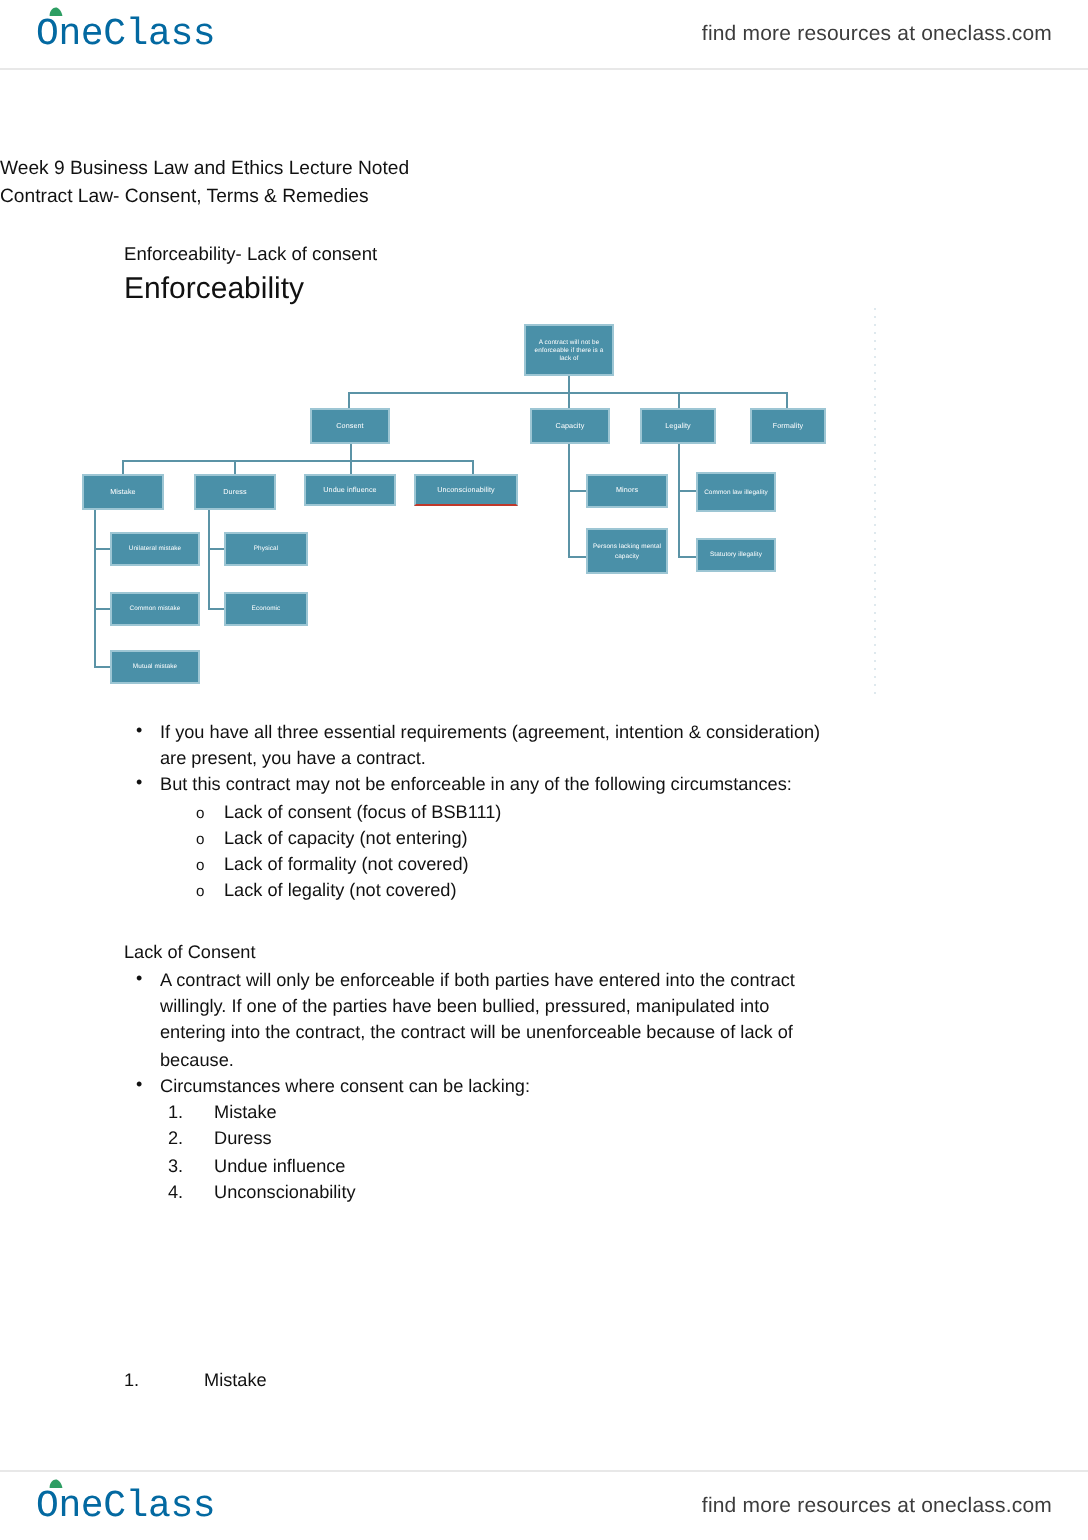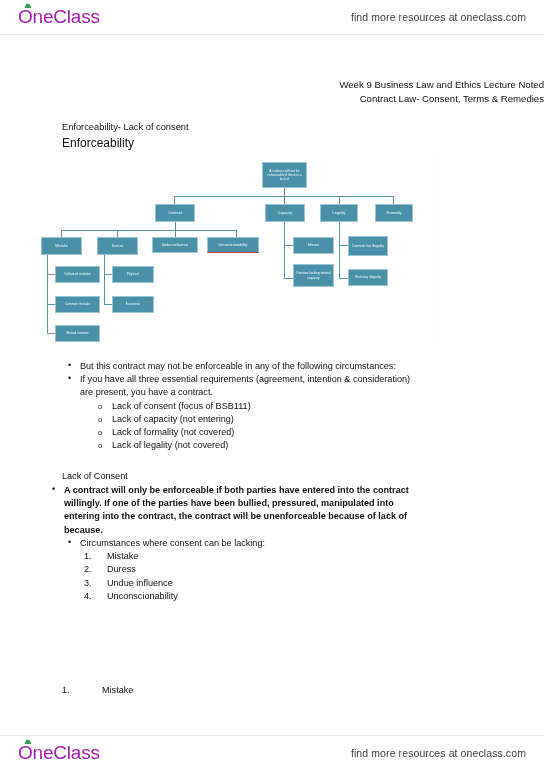--- a/index.html
+++ b/index.html
@@ -30,24 +30,24 @@
   }
   .brand-bar.top { top: 0; }
   .brand-bar.bottom { top: 736px; }
 
   .logo {
     display: flex;
     align-items: baseline;
     position: relative;
   }
   .logo-text {
-    font-family: Liberation Sans, sans-serif;
+    font-family: Liberation Mono, monospace;
     font-size: 19px;
     letter-spacing: -0.2px;
-    color: #a21caf;
+    color: #0369a1;
     font-weight: 400;
   }
   .logo-leaf {
     position: absolute;
     left: 6px;
     top: -3px;
     width: 8px;
     height: 6px;
   }
   .promo-text {
@@ -68,38 +68,38 @@
   
   .doc {
     position: absolute;
     left: 0;
     top: 34px;
     width: 544px;
     height: 701px;
   }
 
   .title-block {
-    text-align: right;
+    text-align: left;
     margin-top: 44px;
     font-size: 9.6px;
     line-height: 14px;
     color: #111;
   }
 
   .heading-bold {
     position: absolute;
     left: 62px;
     font-size: 9.3px;
     font-weight: normal;
     color: #111;
   }
   .heading-plain {
     position: absolute;
     left: 62px;
-    font-size: 12px;
+    font-size: 15px;
     color: #111;
   }
 
   
   .chart {
     position: absolute;
     left: 0;
     top: 118px;
     width: 544px;
     height: 200px;
@@ -281,36 +281,36 @@
     <div class="connector h" style="left:104px; top:122px; width:8px;"></div>
     <div class="connector h" style="left:104px; top:152px; width:8px;"></div>
 
     <div class="node tiny" style="left:112px; top:114px; width:42px; height:17px;">Physical</div>
     <div class="node tiny" style="left:112px; top:144px; width:42px; height:17px;">Economic</div>
   </div>
 
   <div class="body-block" style="left:62px; top:326px; width:420px;">
     <ul class="bullets">
       <li class="bullet-row">
-        <span>But this contract may not be enforceable in any of the following circumstances:</span>
-      </li>
-      <li class="bullet-row">
         <span>If you have all three essential requirements (agreement, intention &amp; consideration)</span><br>
         <span>are present, you have a contract.</span>
+      </li>
+      <li class="bullet-row">
+        <span>But this contract may not be enforceable in any of the following circumstances:</span>
       </li>
       <li class="sub-row">Lack of consent (focus of BSB111)</li>
       <li class="sub-row">Lack of capacity (not entering)</li>
       <li class="sub-row">Lack of formality (not covered)</li>
       <li class="sub-row">Lack of legality (not covered)</li>
     </ul>
   </div>
 
   <div class="plain-line" style="left:62px; top:436px;">Lack of Consent</div>
 
-  <div class="body-block" style="left:46px; top:450px; width:420px;font-weight:bold;">
+  <div class="body-block" style="left:62px; top:450px; width:420px;">
     <ul class="bullets">
       <li class="bullet-row">
         <span>A contract will only be enforceable if both parties have entered into the contract</span><br>
         <span>willingly. If one of the parties have been bullied, pressured, manipulated into</span><br>
         <span>entering into the contract, the contract will be unenforceable because of lack of</span><br>
         <span>because.</span>
       </li>
     </ul>
   </div>
 

